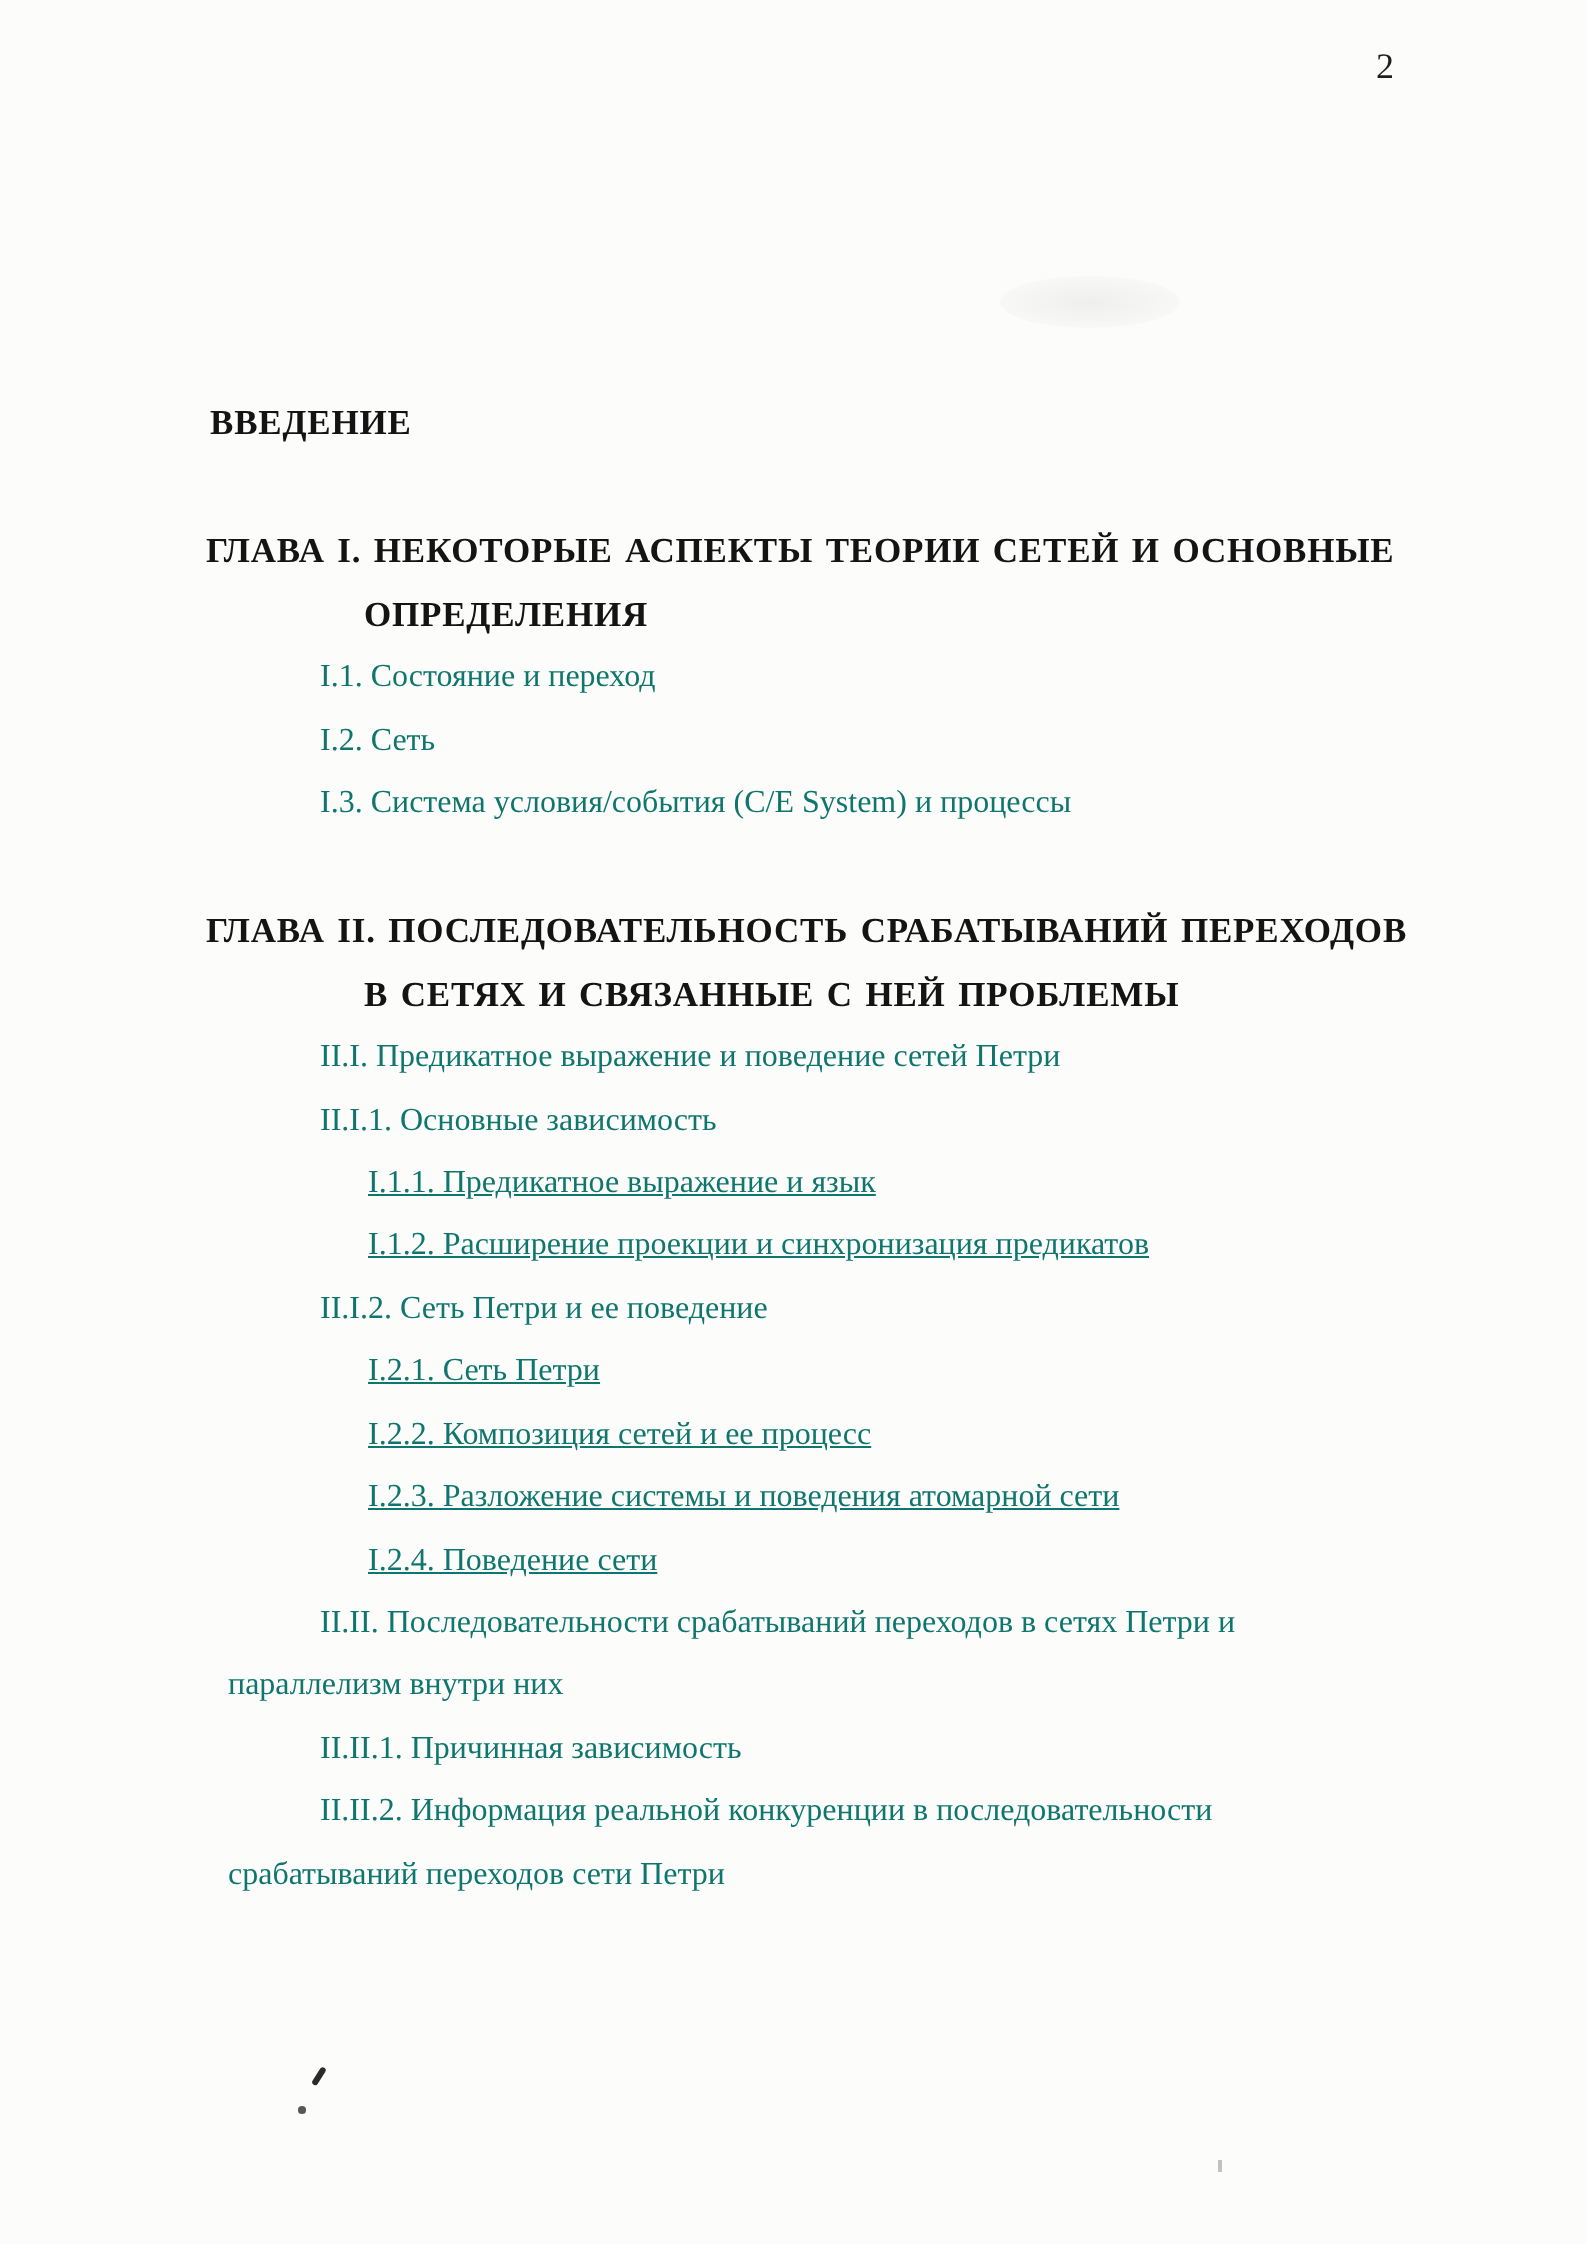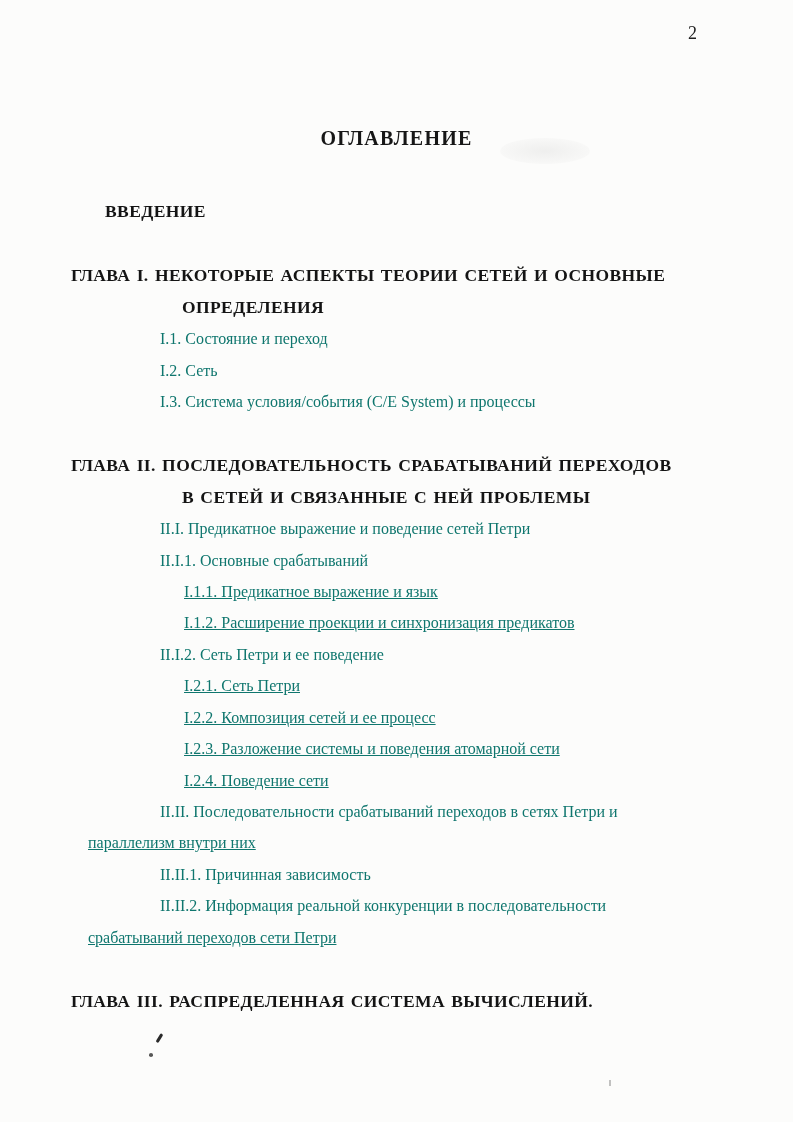--- a/index.html
+++ b/index.html
@@ -48,25 +48,25 @@
     color: #0f766e;
   }
   .intro, .chapter, .chapter-cont {
     font-weight: bold;
     font-size: 17.5px;
     letter-spacing: 0.4px;
     word-spacing: 1.5px;
     color: #141414;
   }
   .intro        { margin-left: 105px; }
-  .chapter      { margin-left: 71px; margin-top: 33px; }
+  .chapter      { margin-left: 103px; margin-top: 33px; }
   .chapter-cont { margin-left: 182px; }
   .item         { margin-left: 160px; }
   .subitem      { margin-left: 184px; text-decoration: underline; }
-  .cont         { margin-left: 88px; text-decoration: underline; }
+  .cont         { margin-left: 114px; }
   
   .ink-mark-1 {
     position: absolute;
     left: 158px;
     top: 1033px;
     width: 2.5px;
     height: 10px;
     background: #2a2a2a;
     transform: rotate(32deg);
     border-radius: 2px;
@@ -100,47 +100,45 @@
     border-radius: 50%;
   }
 </style>
 </head>
 <body>
 
 <div class="page">
 
   <div class="page-number">2</div>
 
-  <div class="doc-title">ОГЛАВЛЕНИЕ</div>
 
   <div class="smudge"></div>
 
   <div class="toc">
       <div class="row intro">ВВЕДЕНИЕ</div>
       <div class="row chapter">ГЛАВА I. НЕКОТОРЫЕ АСПЕКТЫ ТЕОРИИ СЕТЕЙ И ОСНОВНЫЕ</div>
       <div class="row chapter-cont">ОПРЕДЕЛЕНИЯ</div>
       <div class="row item">I.1. Состояние и переход</div>
       <div class="row item">I.2. Сеть</div>
       <div class="row item">I.3. Система условия/события (C/E System) и процессы</div>
       <div class="row chapter">ГЛАВА II. ПОСЛЕДОВАТЕЛЬНОСТЬ СРАБАТЫВАНИЙ ПЕРЕХОДОВ</div>
-      <div class="row chapter-cont">В СЕТЕЙ И СВЯЗАННЫЕ С НЕЙ ПРОБЛЕМЫ</div>
+      <div class="row chapter-cont">В СЕТЯХ И СВЯЗАННЫЕ С НЕЙ ПРОБЛЕМЫ</div>
       <div class="row item">II.I. Предикатное выражение и поведение сетей Петри</div>
-      <div class="row item">II.I.1. Основные срабатываний</div>
+      <div class="row item">II.I.1. Основные зависимость</div>
       <div class="row subitem">I.1.1. Предикатное выражение и язык</div>
       <div class="row subitem">I.1.2. Расширение проекции и синхронизация предикатов</div>
       <div class="row item">II.I.2. Сеть Петри и ее поведение</div>
       <div class="row subitem">I.2.1. Сеть Петри</div>
       <div class="row subitem">I.2.2. Композиция сетей и ее процесс</div>
       <div class="row subitem">I.2.3. Разложение системы и поведения атомарной сети</div>
       <div class="row subitem">I.2.4. Поведение сети</div>
       <div class="row item">II.II. Последовательности срабатываний переходов в сетях Петри и</div>
       <div class="row cont">параллелизм внутри них</div>
       <div class="row item">II.II.1. Причинная зависимость</div>
       <div class="row item">II.II.2. Информация реальной конкуренции в последовательности</div>
       <div class="row cont">срабатываний переходов сети Петри</div>
-      <div class="row chapter">ГЛАВА III. РАСПРЕДЕЛЕННАЯ СИСТЕМА ВЫЧИСЛЕНИЙ.</div>
     </div>
 
   <div class="ink-mark-1"></div>
   <div class="ink-mark-2"></div>
   <div class="ink-dot-3"></div>
 
 </div>
 
 </body></html>

